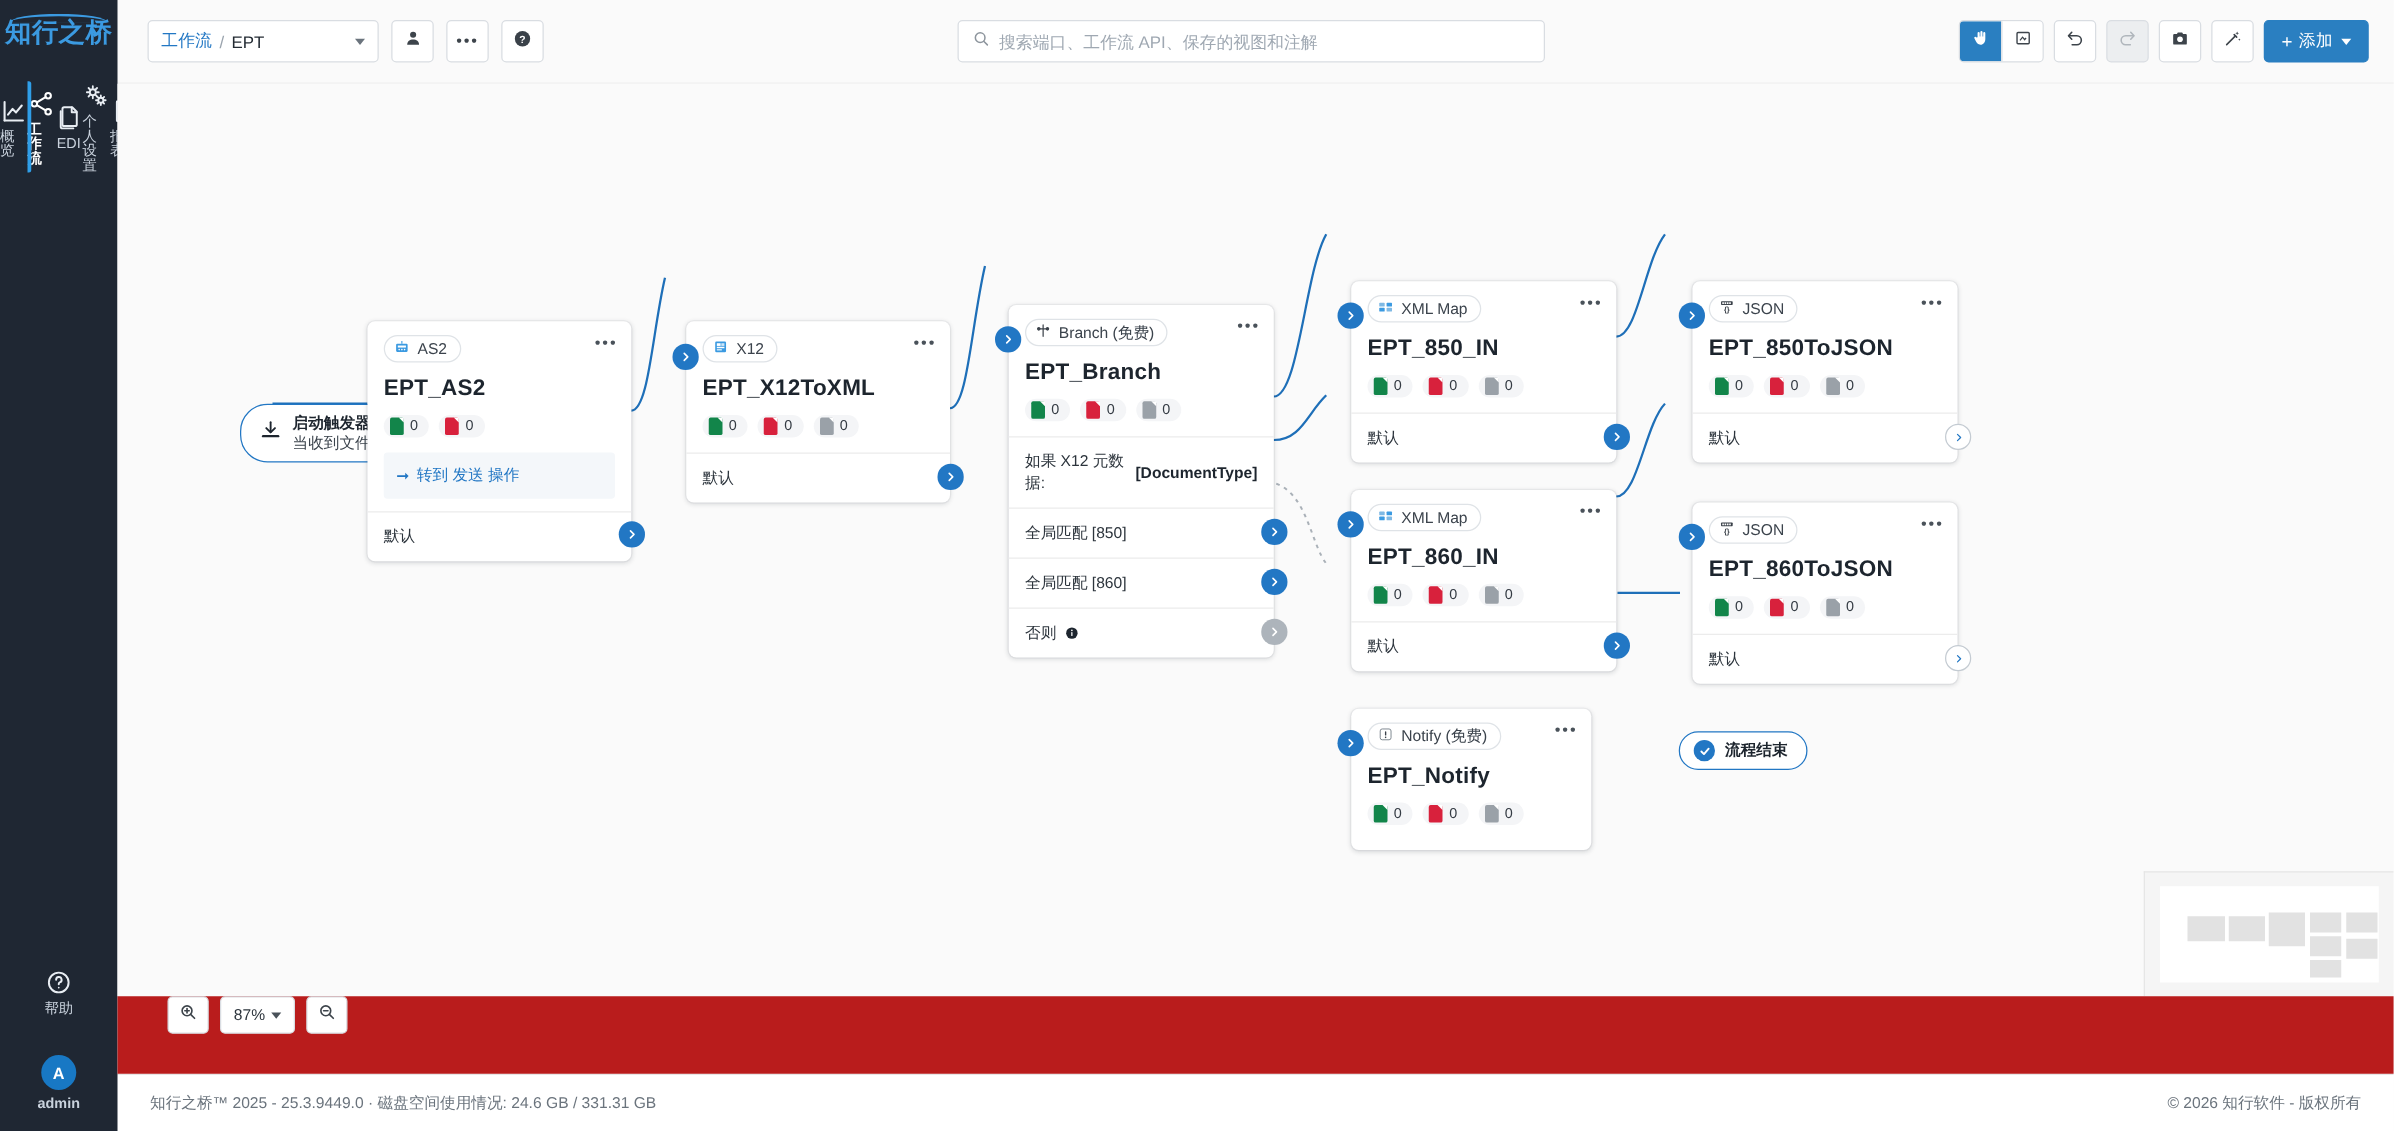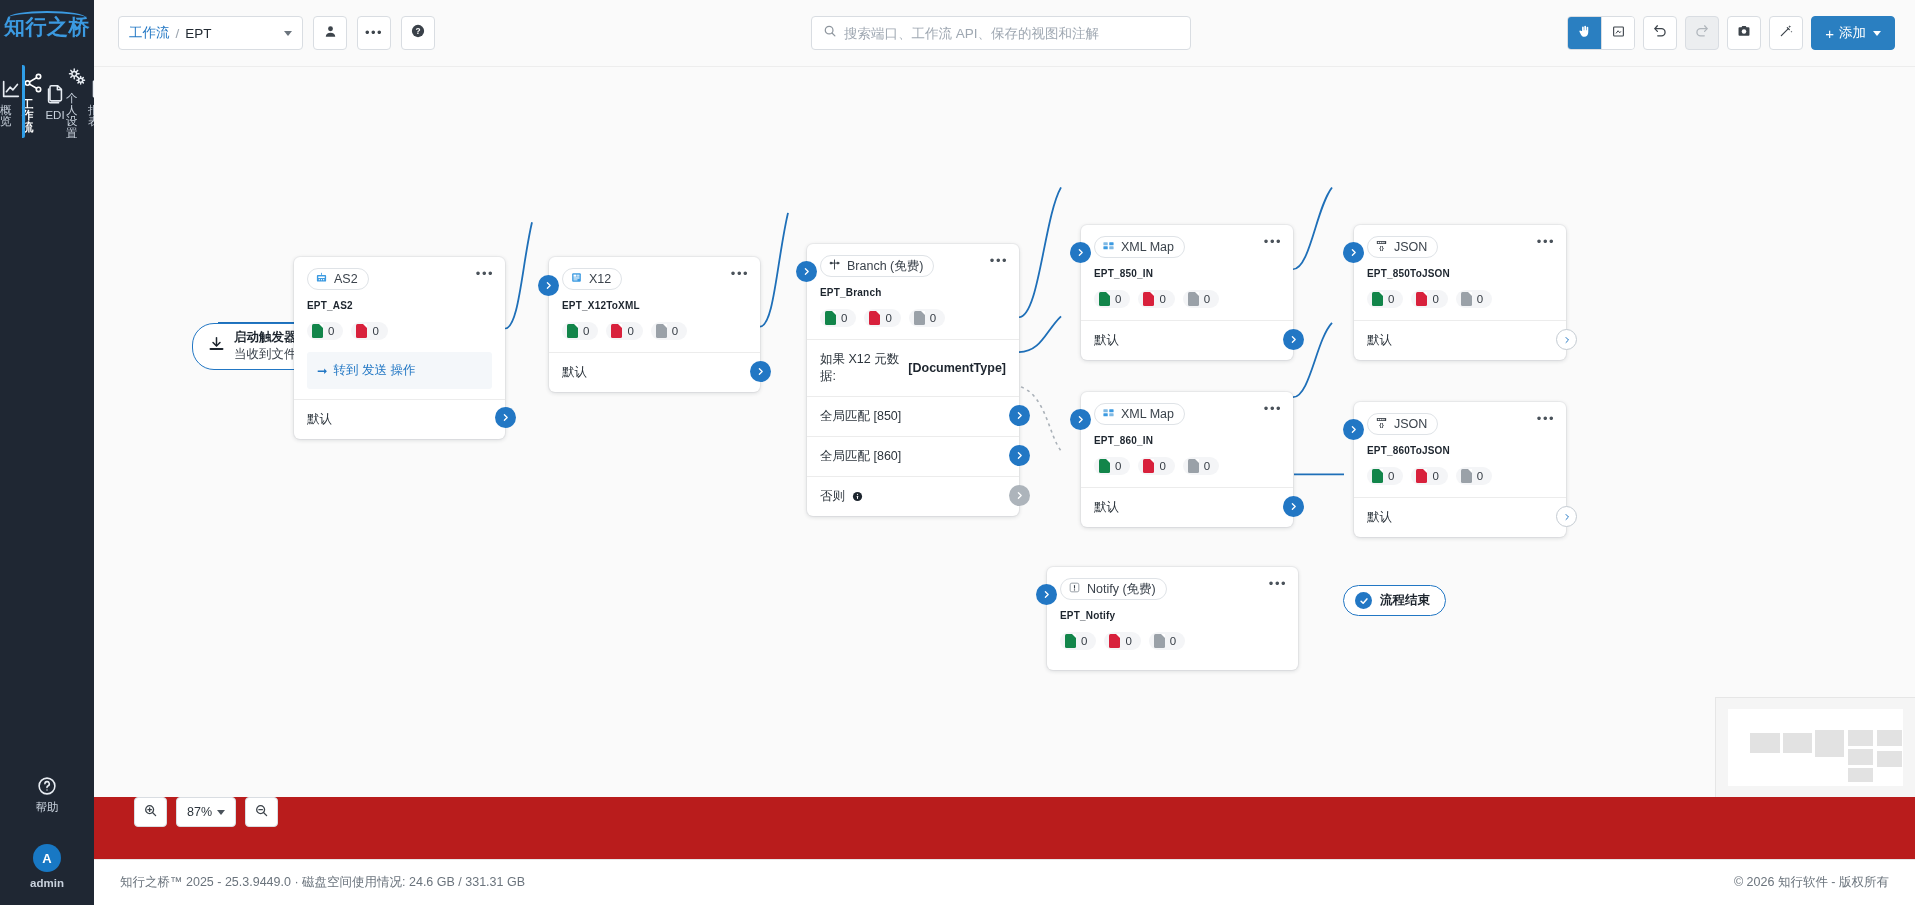--- a/index.html
+++ b/index.html
@@ -66,21 +66,21 @@
   .crumb-caret { margin-left: auto; width: 0; height: 0;
     border-left: 4px solid transparent; border-right: 4px solid transparent;
     border-top: 5px solid #6b747d; }
   .icon-btn {
     width: 34px; height: 34px; background: #fff; border: 1px solid #d9dde2;
     border-radius: 4px; display: flex; align-items: center; justify-content: center;
     cursor: pointer; color: #3d444b;
   }
   .search-wrap { flex: 1 1 auto; display: flex; justify-content: center; }
   .search-box {
-    width: 380px; height: 34px; background: #fff; border: 1px solid #d9dde2;
+    width: 470px; height: 34px; background: #fff; border: 1px solid #d9dde2;
     border-radius: 4px; display: flex; align-items: center; gap: 7px; padding: 0 11px;
   }
   .search-box input {
     border: 0; outline: 0; font-size: 13.5px; width: 100%;
     font-family: inherit; color: #333; background: transparent;
   }
   .search-box input::placeholder { color: #9fa8b2; }
   .tb-right { display: flex; align-items: center; gap: 8px; }
   .seg { display: flex; border: 1px solid #d9dde2; border-radius: 4px; overflow: hidden; height: 34px; }
   .seg .sb { width: 33px; display: flex; align-items: center; justify-content: center;
@@ -114,21 +114,21 @@
     overflow: visible;
   }
   .node-head { padding: 11px 13px 12px; }
   .chip {
     display: inline-flex; align-items: center; gap: 6px; height: 22px;
     border: 1px solid #dfe3e7; border-radius: 12px; padding: 0 10px 0 7px;
     font-size: 12.5px; color: #3b434c; background: #fff;
   }
   .kebab { position: absolute; right: 11px; top: 12px; color: #4a525a;
     letter-spacing: 1.5px; font-size: 13px; line-height: 10px; cursor: pointer; }
-  .node-title { font-size: 10px; font-weight: 700; color: #1d252e; margin-top: 10px; letter-spacing: .2px; }
+  .node-title { font-size: 18px; font-weight: 700; color: #1d252e; margin-top: 10px; letter-spacing: .2px; }
   .counts { display: flex; gap: 8px; margin-top: 11px; }
   .cnt { display: inline-flex; align-items: center; gap: 5px; background: #f4f5f7;
     border-radius: 11px; padding: 2px 9px 2px 5px; font-size: 11.5px; color: #353c44; }
   .docico { width: 11px; height: 14px; border-radius: 1.5px 1.5px 1.5px 1.5px; position: relative; display: block; }
   .docico.g { background: #12854a; }
   .docico.r { background: #d8213c; }
   .docico.k { background: #9aa1a8; }
   .docico::after { content: ""; position: absolute; right: 0; top: 0;
     border-left: 4px solid transparent; border-top: 4px solid #fff; }
 
@@ -437,21 +437,21 @@
 
       <div class="pill" style="left:98px; top:256px;">
         <span>
           <svg width="19" height="19" viewBox="0 0 24 24" fill="none" stroke="#1d252e" stroke-width="1.9" stroke-linecap="round" stroke-linejoin="round">
               <line x1="12" y1="3.6" x2="12" y2="13.4"></line>
               <polyline points="7.6,9.4 12,13.8 16.4,9.4"></polyline>
               <path d="M4.4 17.6h15.2" stroke-width="2.4"></path>
             </svg>
         </span>
         <span>
-          <span class="t1" style="display:block;font-family:Liberation Mono, monospace;">启动触发器</span>
+          <span class="t1" style="display:block;">启动触发器</span>
           <span class="t2" style="display:block;">当收到文件时</span>
         </span>
       </div>
 
       <div class="node" style="left:200px; top:190px; width:211px;">
         <div class="node-head">
           <span class="chip">
             <span>
               <svg width="13" height="13" viewBox="0 0 24 24">
                   <rect x="3.5" y="7.5" width="17" height="12" rx="1.6" fill="#3b9ae1"></rect>
@@ -786,21 +786,21 @@
               </svg>
           </span>
         </div>
         <div class="port blue" style="left:-11px; top:17px;">
           <svg width="9" height="9" viewBox="0 0 24 24" fill="none" stroke="#fff" stroke-width="3.4" stroke-linecap="round" stroke-linejoin="round">
               <polyline points="9,4.5 16.5,12 9,19.5"></polyline>
             </svg>
         </div>
       </div>
 
-      <div class="node" style="left:953px; top:500px; width:251px;">
+      <div class="node" style="left:987px; top:500px; width:192px;">
         <div class="node-head" style="padding-bottom:20px;">
           <span class="chip">
             <span>
               <svg width="13" height="13" viewBox="0 0 24 24">
                   <rect x="4" y="4" width="16" height="16" rx="3" fill="none" stroke="#7a838c" stroke-width="1.4"></rect>
                   <rect x="11" y="7.4" width="2" height="6.4" fill="#3a4149" rx="1"></rect>
                   <circle cx="12" cy="16.4" r="1.2" fill="#3a4149"></circle>
                 </svg>
             </span>
             <span>Notify (免费)</span>

